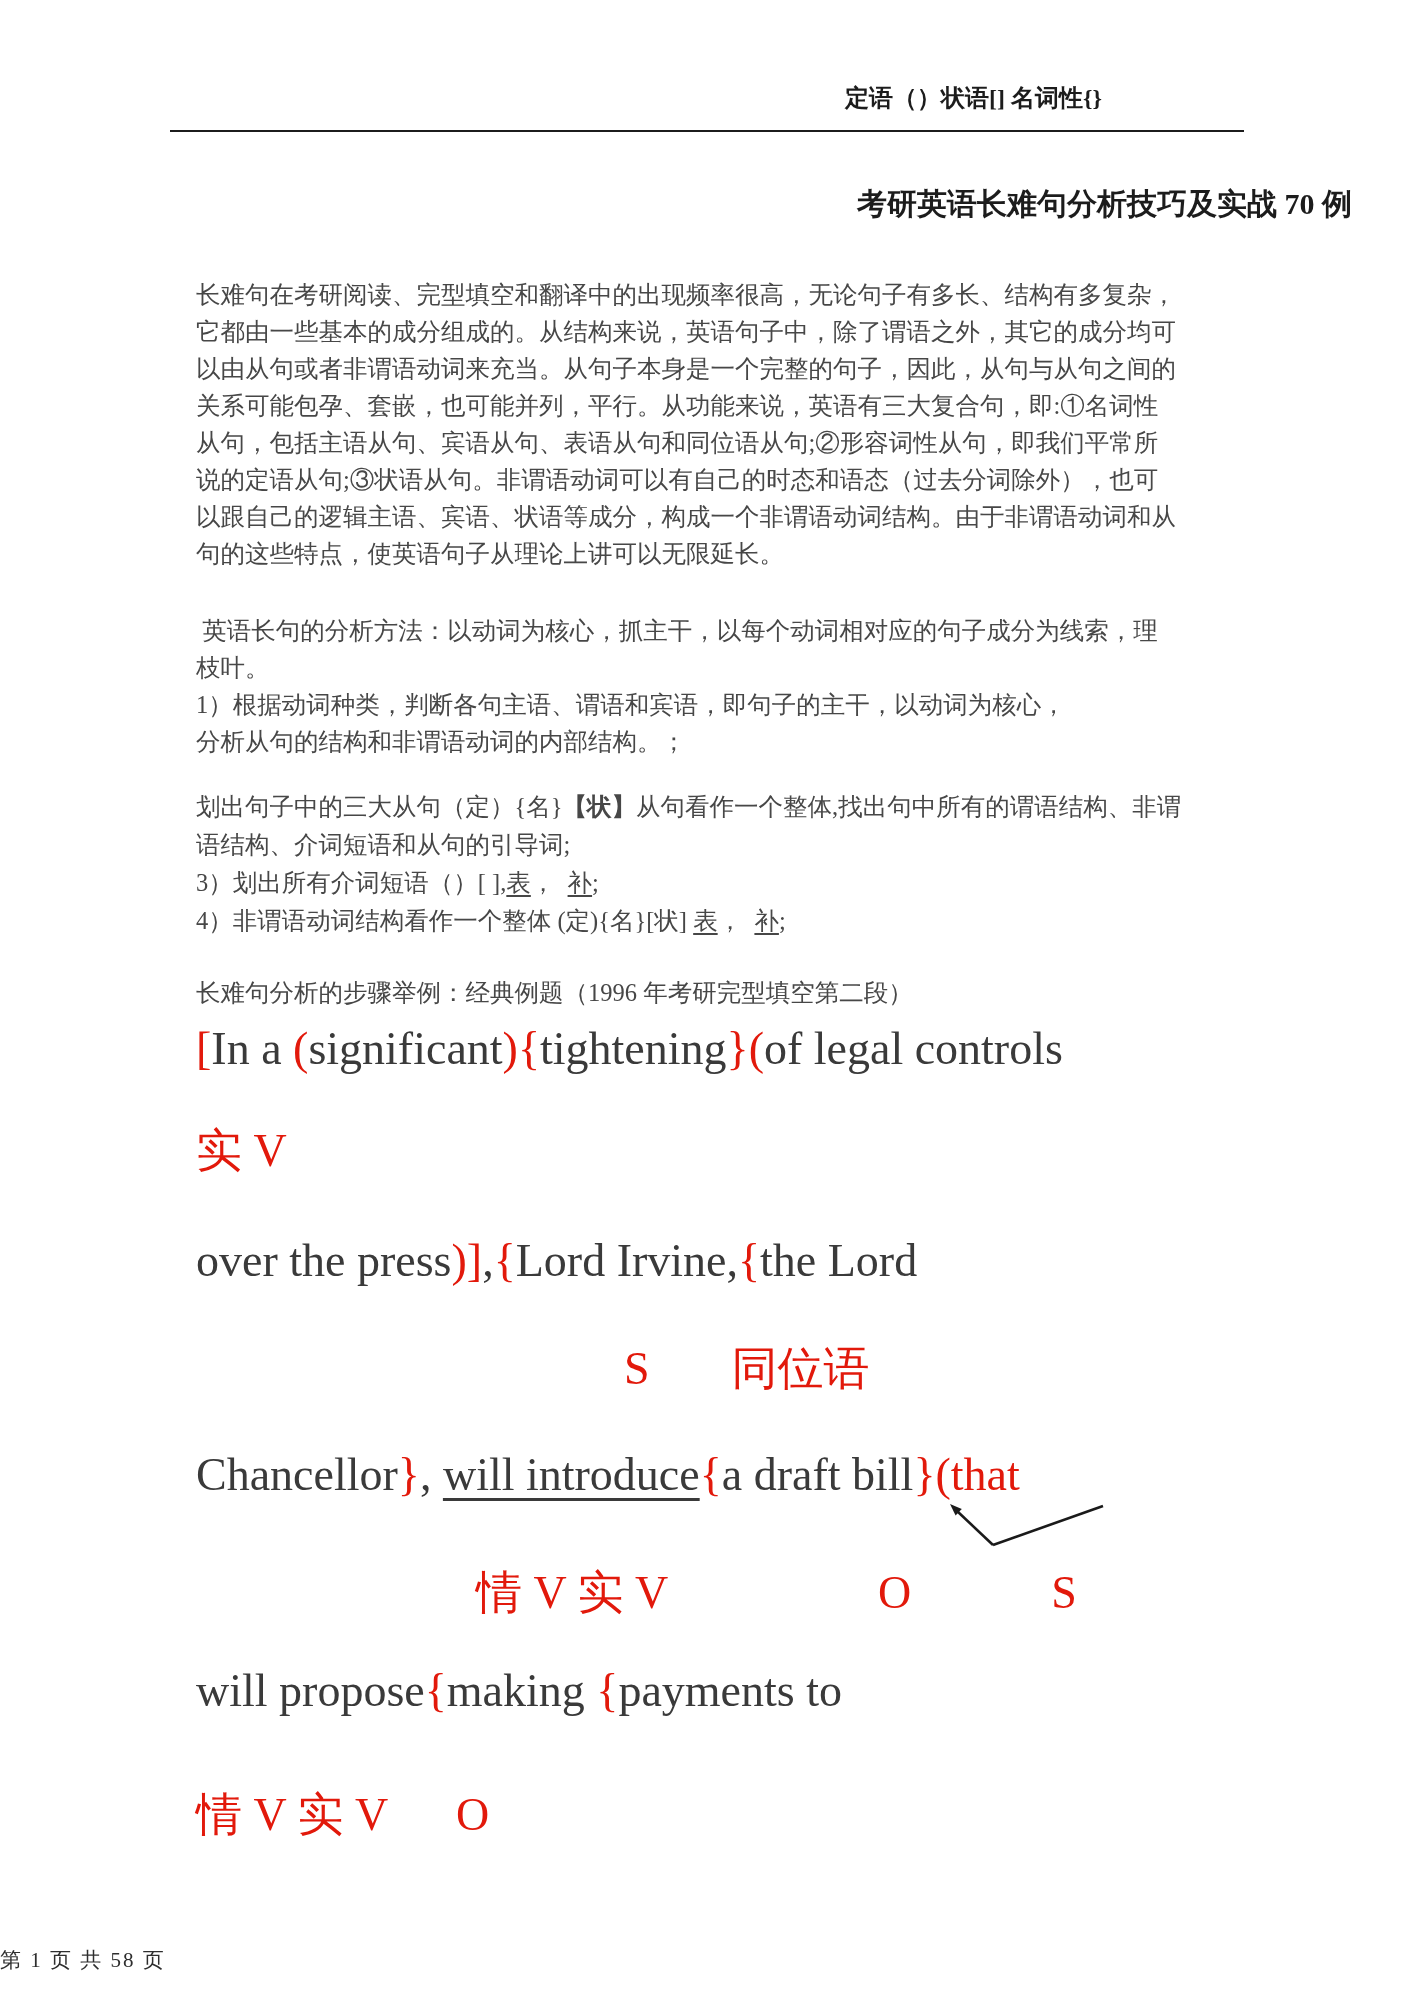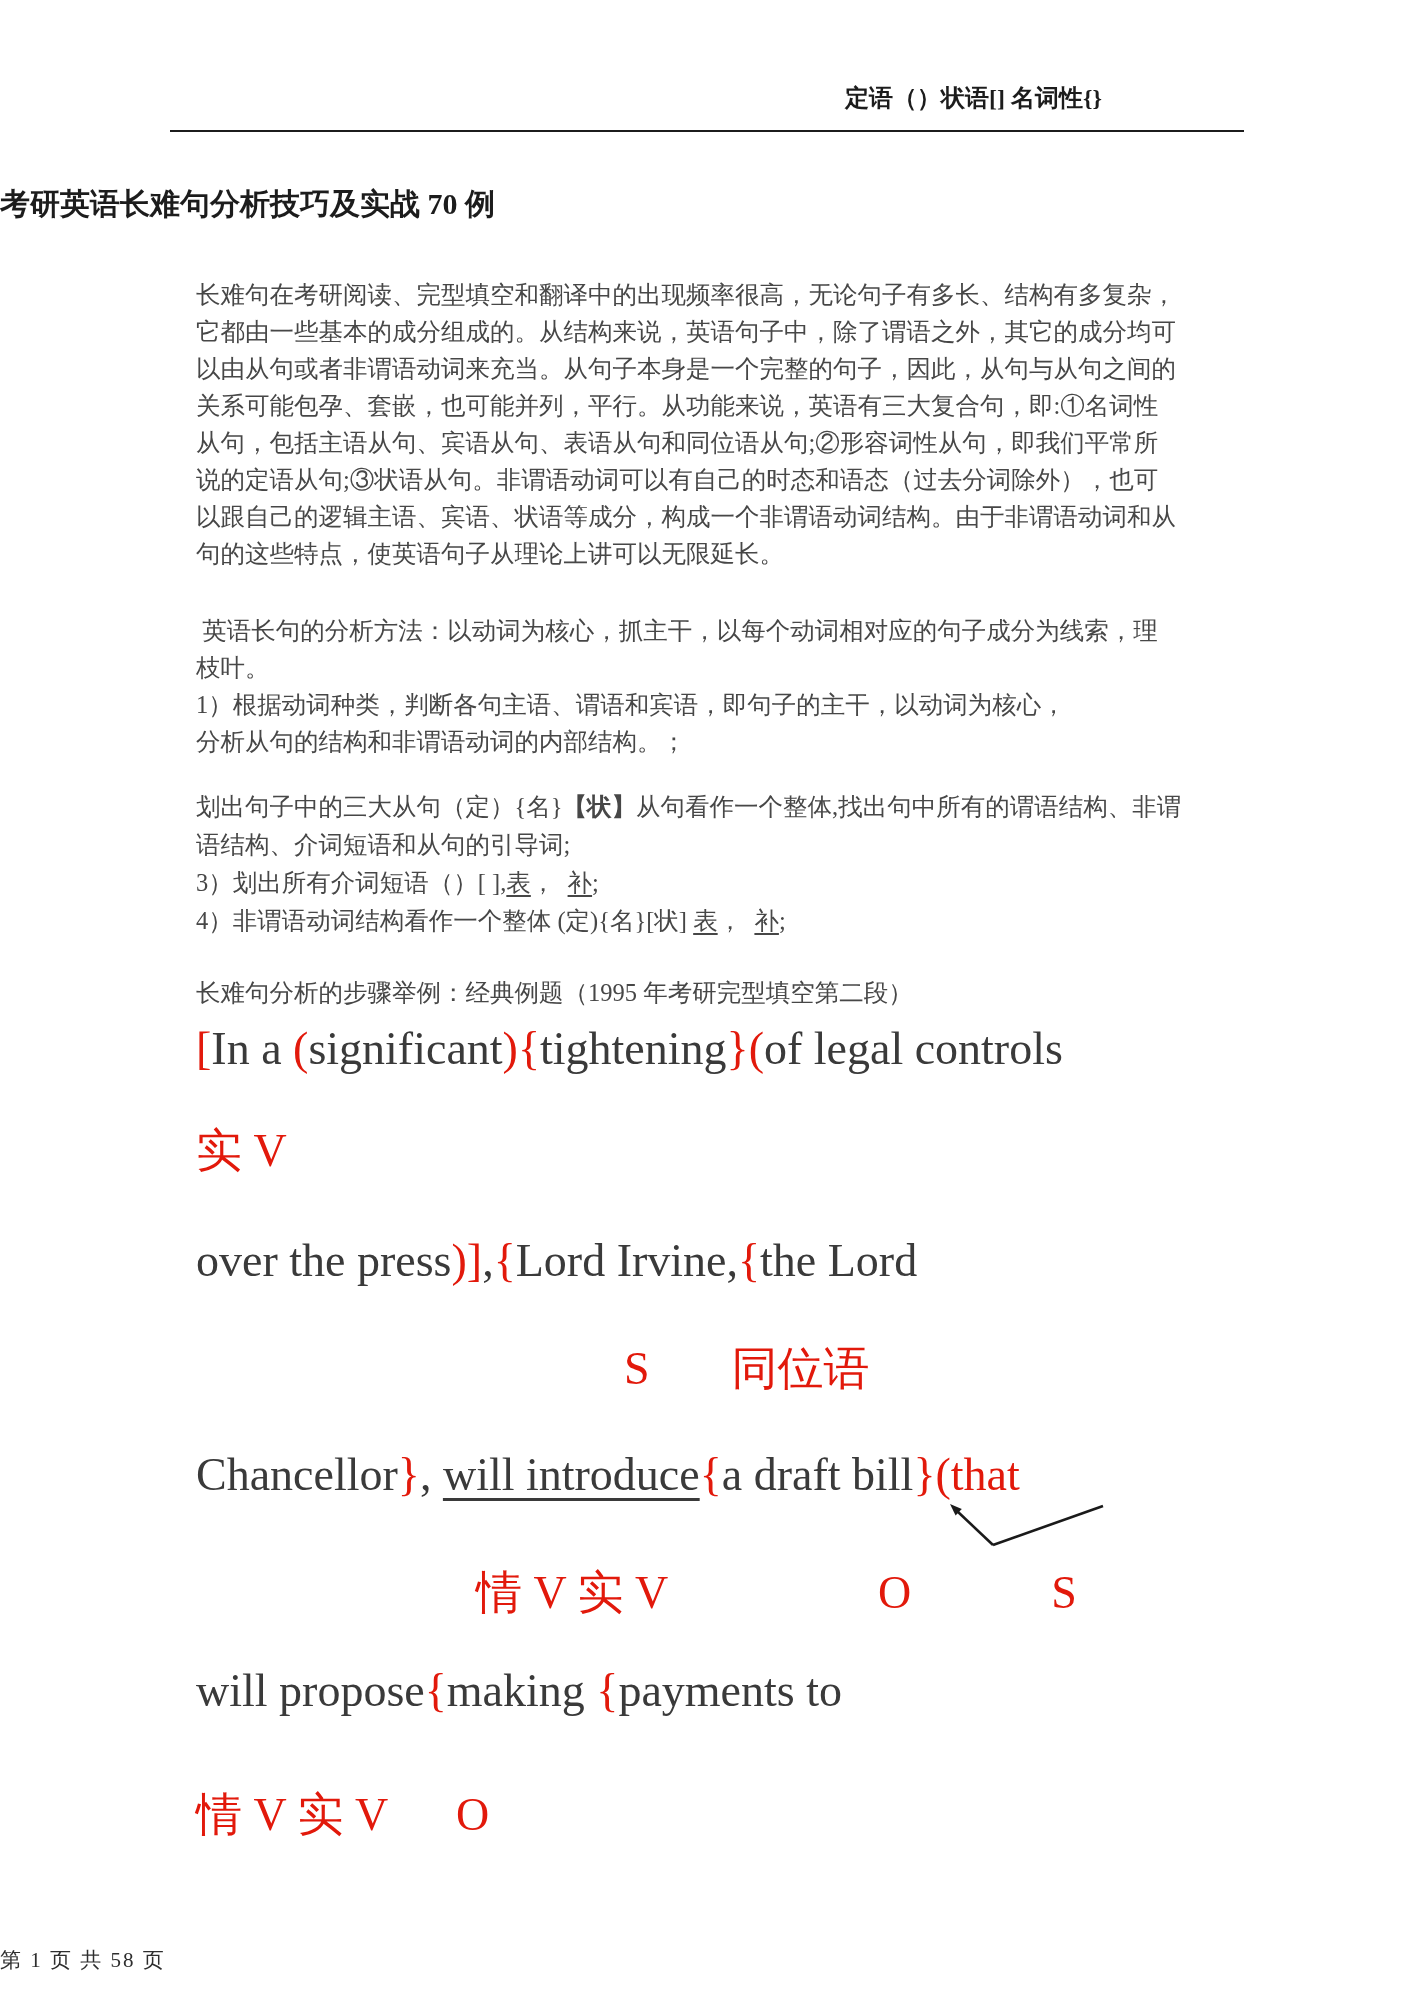--- a/index.html
+++ b/index.html
@@ -15,21 +15,21 @@
     background:#fff;
     font-family:"Liberation Serif","DejaVu Serif",serif;
     overflow:hidden;
   }
   
   .hdr{position:absolute;top:82px;font-weight:bold;font-size:24px;color:var(--heading);white-space:pre;}
   .hdr-left{left:222px;}
   .hdr-right{left:845px;}
   .hdr-rule{position:absolute;top:130px;left:170px;width:1074px;height:2px;background:#1c1c1c;}
   
-  .title{position:absolute;top:184px;left:0;width:1352px;text-align:left;font-weight:bold;font-size:30px;color:var(--heading);white-space:pre;}
+  .title{position:absolute;top:184px;left:0;width:1352px;text-align:right;font-weight:bold;font-size:30px;color:var(--heading);white-space:pre;}
   
   .body-block{position:absolute;left:196px;width:1060px;font-size:24.5px;line-height:37px;color:var(--body);white-space:pre;}
   .intro{top:276px;}
   .method{top:612px;}
   .rules{top:788px;line-height:38px;}
   .rules .u{text-decoration:underline;text-underline-offset:4px;text-decoration-thickness:2px;}
   .rules .b{font-weight:bold;}
   .example-caption{position:absolute;left:196px;top:976px;font-size:24.5px;color:var(--body);white-space:pre;}
   
   .bigline{position:absolute;left:196px;font-size:46px;color:var(--big);white-space:pre;}
@@ -61,21 +61,21 @@
   <div class="hdr-rule"></div>
 
   <div class="title">考研英语长难句分析技巧及实战 70 例</div>
 
   <div class="body-block intro"><div class="line">长难句在考研阅读、完型填空和翻译中的出现频率很高，无论句子有多长、结构有多复杂，</div><div class="line">它都由一些基本的成分组成的。从结构来说，英语句子中，除了谓语之外，其它的成分均可</div><div class="line">以由从句或者非谓语动词来充当。从句子本身是一个完整的句子，因此，从句与从句之间的</div><div class="line">关系可能包孕、套嵌，也可能并列，平行。从功能来说，英语有三大复合句，即:①名词性</div><div class="line">从句，包括主语从句、宾语从句、表语从句和同位语从句;②形容词性从句，即我们平常所</div><div class="line">说的定语从句;③状语从句。非谓语动词可以有自己的时态和语态（过去分词除外），也可</div><div class="line">以跟自己的逻辑主语、宾语、状语等成分，构成一个非谓语动词结构。由于非谓语动词和从</div><div class="line">句的这些特点，使英语句子从理论上讲可以无限延长。</div></div>
 
   <div class="body-block method"><div class="line"> 英语长句的分析方法：以动词为核心，抓主干，以每个动词相对应的句子成分为线索，理</div><div class="line">枝叶。</div><div class="line">1）根据动词种类，判断各句主语、谓语和宾语，即句子的主干，以动词为核心，</div><div class="line">分析从句的结构和非谓语动词的内部结构。；</div></div>
 
   <div class="body-block rules"><div class="line"><span>划出句子中的三大从句（定）{名}</span><span class="b">【状】</span><span>从句看作一个整体,找出句中所有的谓语结构、非谓</span></div><div class="line"><span>语结构、介词短语和从句的引导词;</span></div><div class="line"><span>3）划出所有介词短语（）[ ],</span><span class="u">表</span><span>，  </span><span class="u">补</span><span>;</span></div><div class="line"><span>4）非谓语动词结构看作一个整体 (定){名}[状] </span><span class="u">表</span><span>，  </span><span class="u">补</span><span>;</span></div></div>
 
-  <div class="example-caption">长难句分析的步骤举例：经典例题（1995 年考研完型填空第二段）</div>
+  <div class="example-caption">长难句分析的步骤举例：经典例题（1996 年考研完型填空第二段）</div>
 
   <div class="bigline bl1"><span class="red">[</span><span>In a </span><span class="red">(</span><span>significant</span><span class="red">){</span><span>tightening</span><span class="red">}(</span><span>of legal controls</span></div>
   <div class="bigline bl2"><span class="red">实 V</span></div>
   <div class="bigline bl3"><span>over the press</span><span class="red">)]</span><span>,</span><span class="red">{</span><span>Lord Irvine,</span><span class="red">{</span><span>the Lord</span></div>
   <div class="bigline bl4"><span class="red">S</span><span class="red">同位语</span></div>
   <div class="bigline bl5"><span>Chancellor</span><span class="red">}</span><span>, </span><span class="u">will introduce</span><span class="red">{</span><span>a draft bill</span><span class="red">}(that</span></div>
   <div class="bigline bl6"><span class="red">情 V 实 V</span><span class="red">O</span><span class="red">S</span></div>
   <div class="bigline bl7"><span>will propose</span><span class="red">{</span><span>making </span><span class="red">{</span><span>payments to</span></div>
   <div class="bigline bl8"><span class="red">情 V 实 V</span><span class="red">O</span></div>
 

